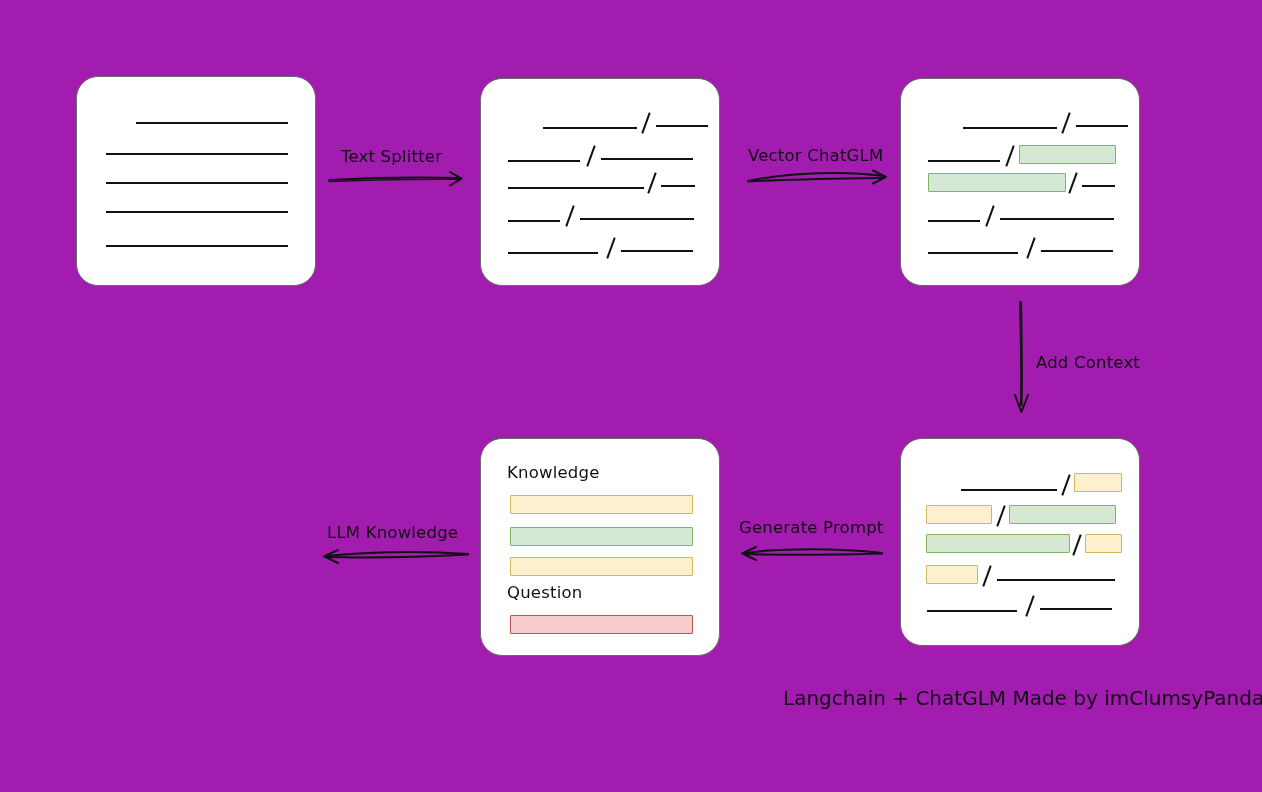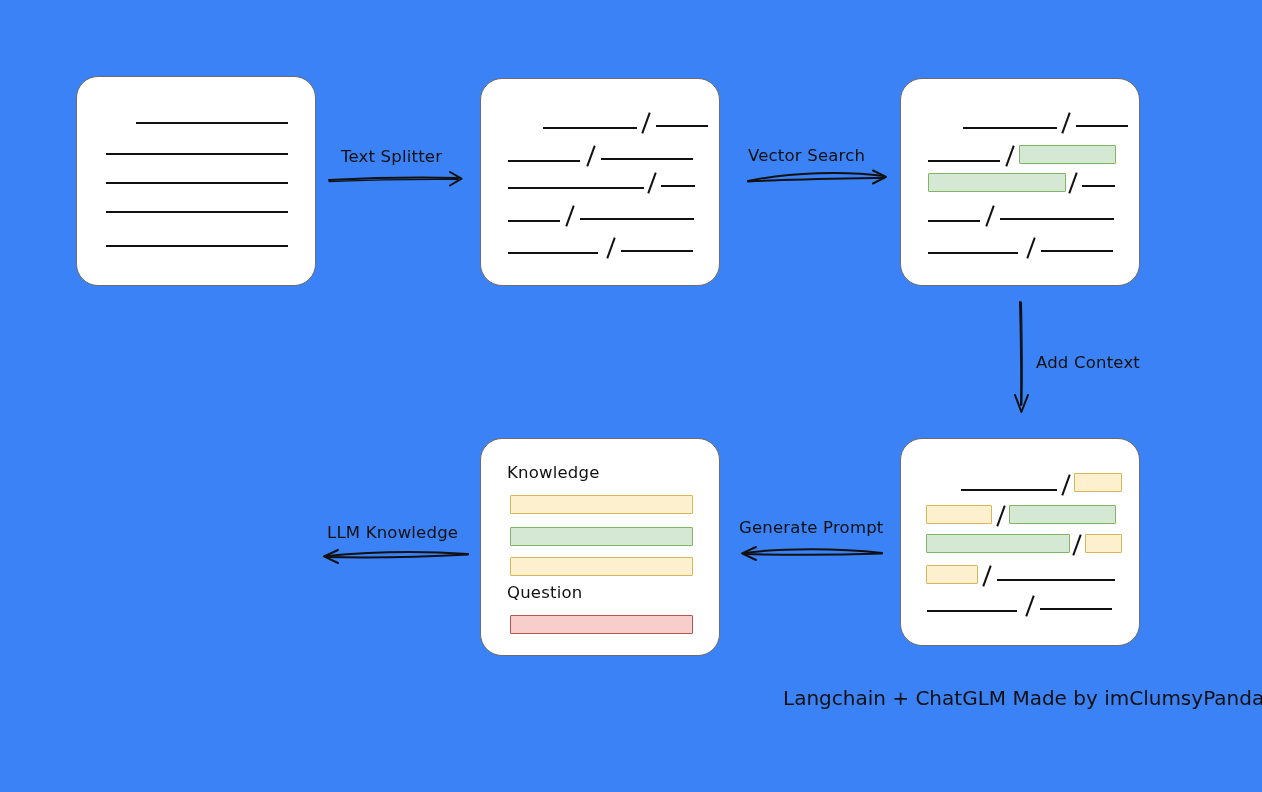--- a/index.html
+++ b/index.html
@@ -7,21 +7,21 @@
     padding: 0;
     background: #ffffff;
   }
   body {
     font-family: "DejaVu Sans", sans-serif;
   }
   #canvas {
     position: relative;
     width: 1262px;
     height: 792px;
-    background: #3b82f6;
+    background: #a21caf;
     overflow: hidden;
   }
   .doc-box {
     position: absolute;
     box-sizing: border-box;
     border: 1.3px solid #6b6b6b;
     border-radius: 22px;
     background: #ffffff;
   }
   .box-label {
@@ -119,21 +119,21 @@
 
     <div class="rule" style="left:27px; top:141px; width:52px;"></div>
     <div class="slash" style="left:88px; top:126px; height:22px;"></div>
     <div class="rule" style="left:99px; top:139px; width:114px;"></div>
 
     <div class="rule" style="left:27px; top:173px; width:90px;"></div>
     <div class="slash" style="left:129px; top:158px; height:22px;"></div>
     <div class="rule" style="left:140px; top:171px; width:72px;"></div>
   </div>
 
-  <div class="edge-label" style="left:748px; top:146px;">Vector Search</div>
+  <div class="edge-label" style="left:748px; top:146px;">Vector ChatGLM</div>
   <svg class="arrow-svg" style="left:746px; top:168px;" width="146" height="22" viewBox="0 0 146 22">
     <path d="M2,13 C45,4 100,3 138,8"></path>
     <path d="M2,13.4 C48,11 102,10.5 138,9.8"></path>
     <path d="M127,2.5 L140,8.8 L127,15.5"></path>
   </svg>
 
   <div class="doc-box" style="left:900px; top:78px; width:240px; height:208px;">
 
     <div class="rule" style="left:62px; top:48px; width:94px;"></div>
     <div class="slash" style="left:164px; top:33px; height:22px;"></div>

